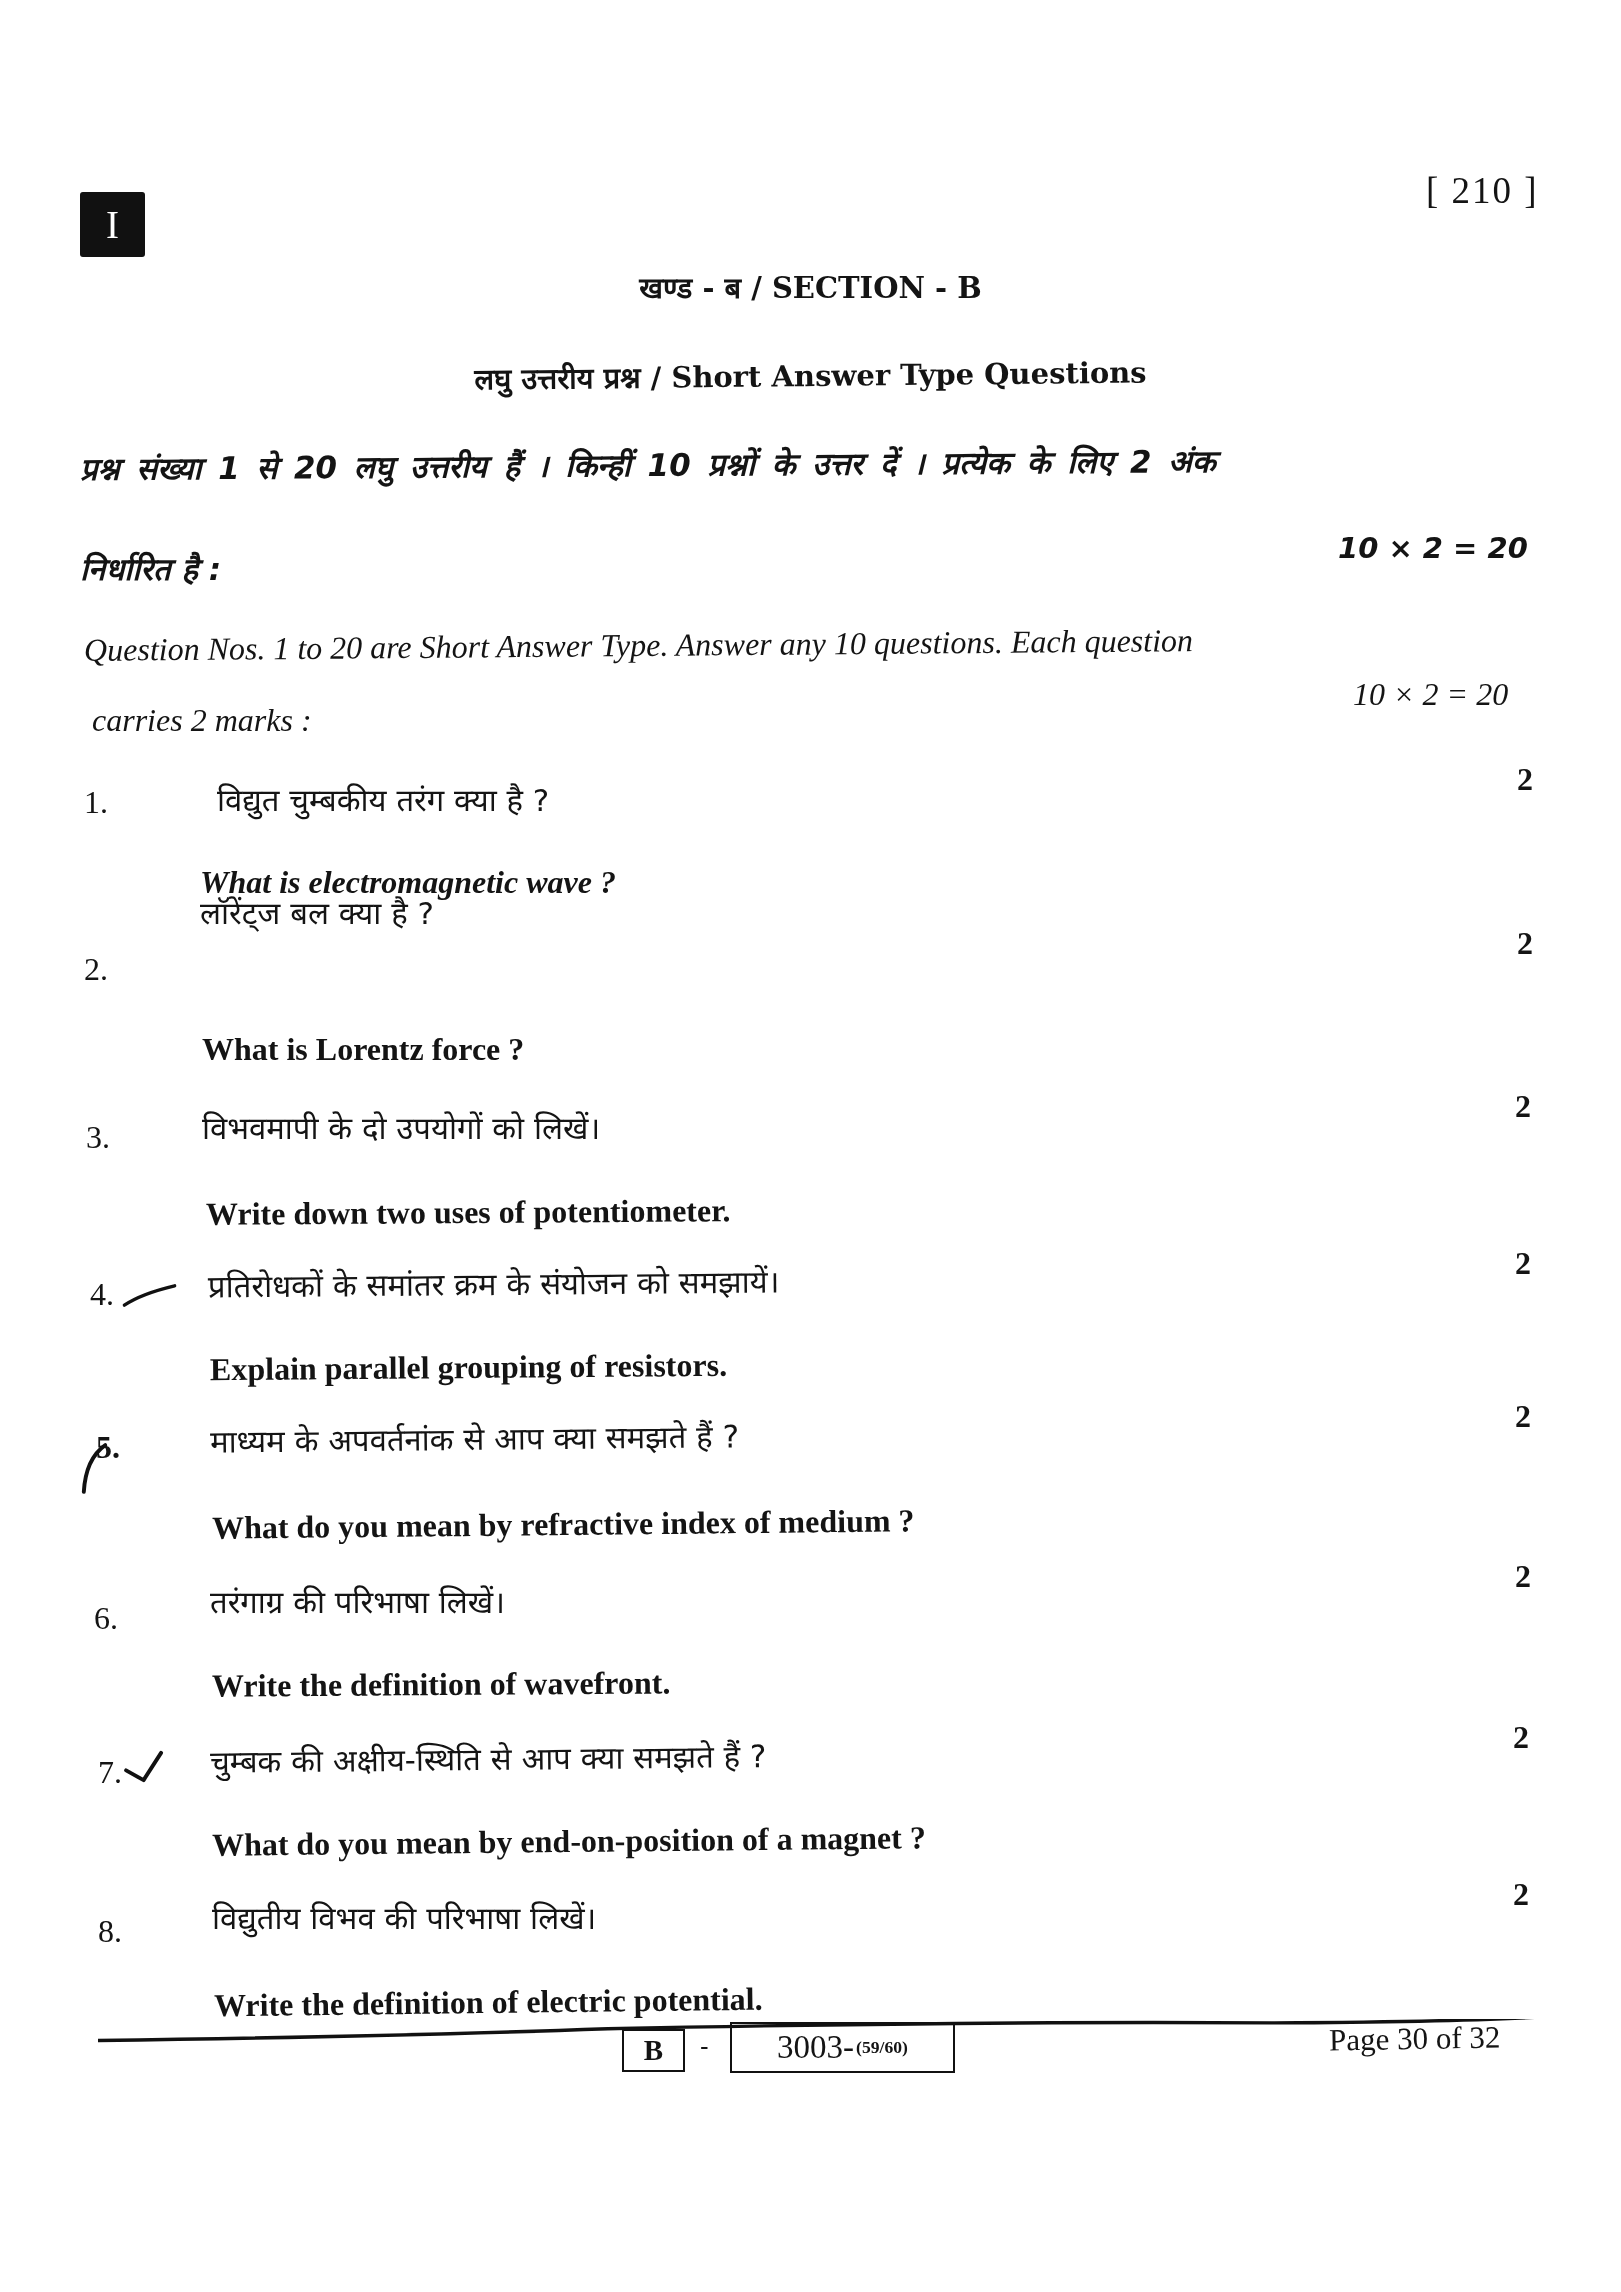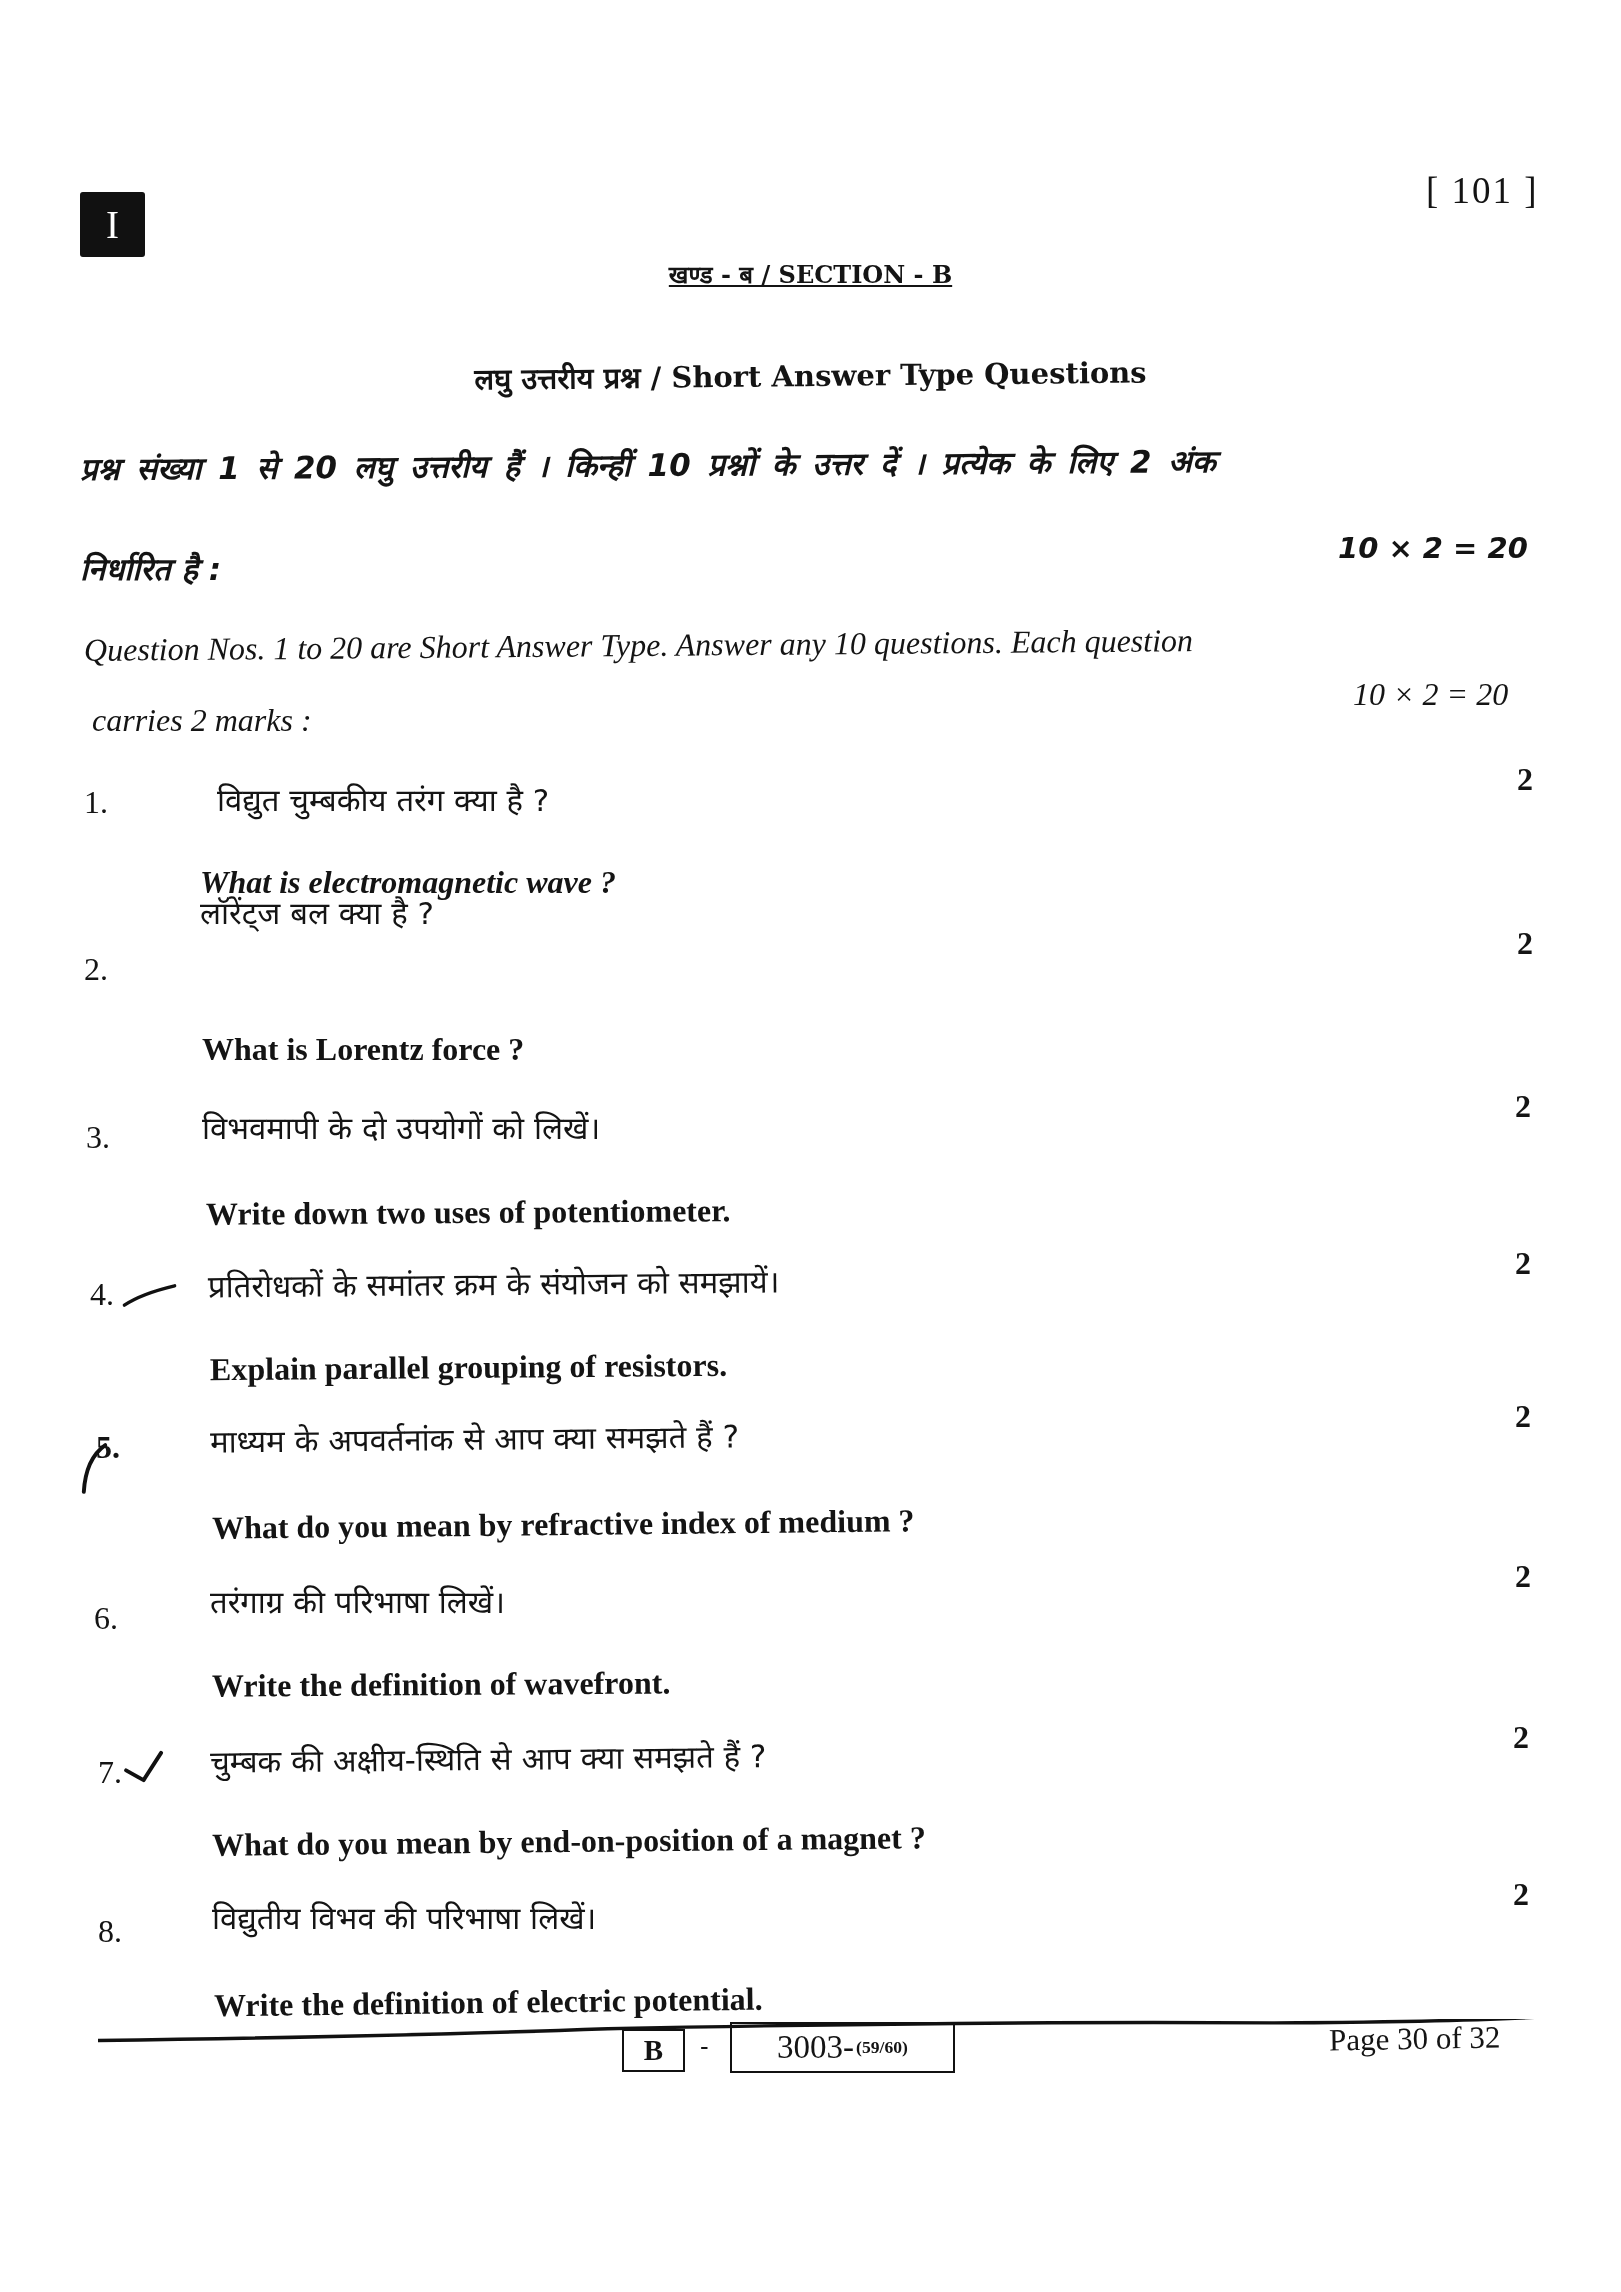--- a/index.html
+++ b/index.html
@@ -9,21 +9,21 @@
     font-family: "DejaVu Serif", serif;
   }
   .abs { position: absolute; white-space: nowrap; }
   .set-box {
     left: 80px; top: 192px; width: 65px; height: 65px;
     background: #111; color: #fff; display: flex; align-items: center; justify-content: center;
     font-family: "Liberation Serif", serif; font-size: 39px; border-radius: 2.9px;
   }
   .page-num { left: 1426px; top: 169px; font-family: "Liberation Serif", serif; font-size: 37px; letter-spacing: 2px; }
   .heading { left: 0; width: 1621px; text-align: center; font-family: "DejaVu Serif", serif; font-weight: bold; }
-  .h1 { top: 257px; font-size: 24px; text-decoration: underline; }
+  .h1 { top: 267px; font-size: 29px; }
   .h2 { top: 355px; font-size: 29px; transform: rotate(-0.6deg); }
   .instr-hi { font-family: "DejaVu Sans", sans-serif; font-weight: bold; font-style: italic; font-size: 31px; }
   .instr-en { font-family: "Liberation Serif", serif; font-style: italic; font-size: 32px; }
   .marks-total { font-family: "DejaVu Sans", sans-serif; font-weight: bold; font-style: italic; font-size: 29px; }
   .marks-total-en { font-family: "Liberation Serif", serif; font-style: italic; font-size: 32px; }
   .qnum { font-family: "Liberation Serif", serif; font-size: 32px; }
   .q-hi { font-family: "DejaVu Sans", sans-serif; font-size: 31px; }
   .q-en { font-family: "Liberation Serif", serif; font-weight: bold; font-size: 32px; }
   .qmark { font-family: "Liberation Serif", serif; font-weight: bold; font-size: 32px; }
   .footer-rule { left: 98px; top: 2019px; width: 1441px; height: 27.4px; }
@@ -37,21 +37,21 @@
   .foot-code small { font-size: 17.6px; font-weight: bold; margin-left: 2px; }
   .page-of { left: 1329px; top: 2021px; font-family: "Liberation Serif", serif; font-size: 31px; transform: rotate(-1deg); }
   .pen-mark { position: absolute; }
 </style>
 </head>
 <body>
 
 <div class="abs set-box">
   <span>I</span>
 </div>
-<div class="abs page-num">[ 101 ]</div>
+<div class="abs page-num">[ 210 ]</div>
 
 <div class="abs heading h1">खण्ड - ब / SECTION - B</div>
 <div class="abs heading h2">लघु उत्तरीय प्रश्न / Short Answer Type Questions</div>
 
 <div class="abs instr-hi" style="left:80px; top:443px; transform:rotate(-0.4deg); word-spacing:5.9px;">प्रश्न संख्या 1 से 20 लघु उत्तरीय हैं । किन्हीं 10 प्रश्नों के उत्तर दें । प्रत्येक के लिए 2 अंक</div>
 <div class="abs instr-hi" style="left:80px; top:547px;">निर्धारित है :</div>
 <div class="abs marks-total" style="left:1338px; top:531px;">10 × 2 = 20</div>
 
 <div class="abs instr-en" style="left:84px; top:627px; transform:rotate(-0.5deg);">Question Nos. 1 to 20 are Short Answer Type. Answer any 10 questions. Each question</div>
 <div class="abs marks-total-en" style="left:1353px; top:676px;">10 × 2 = 20</div>

